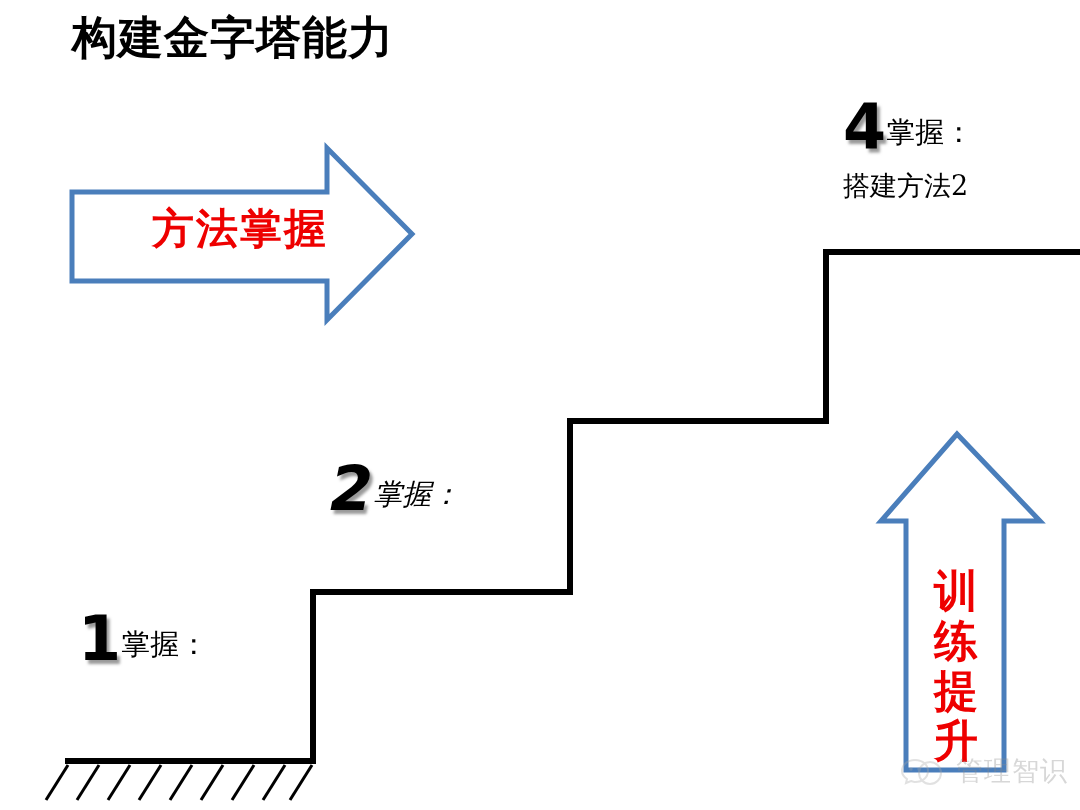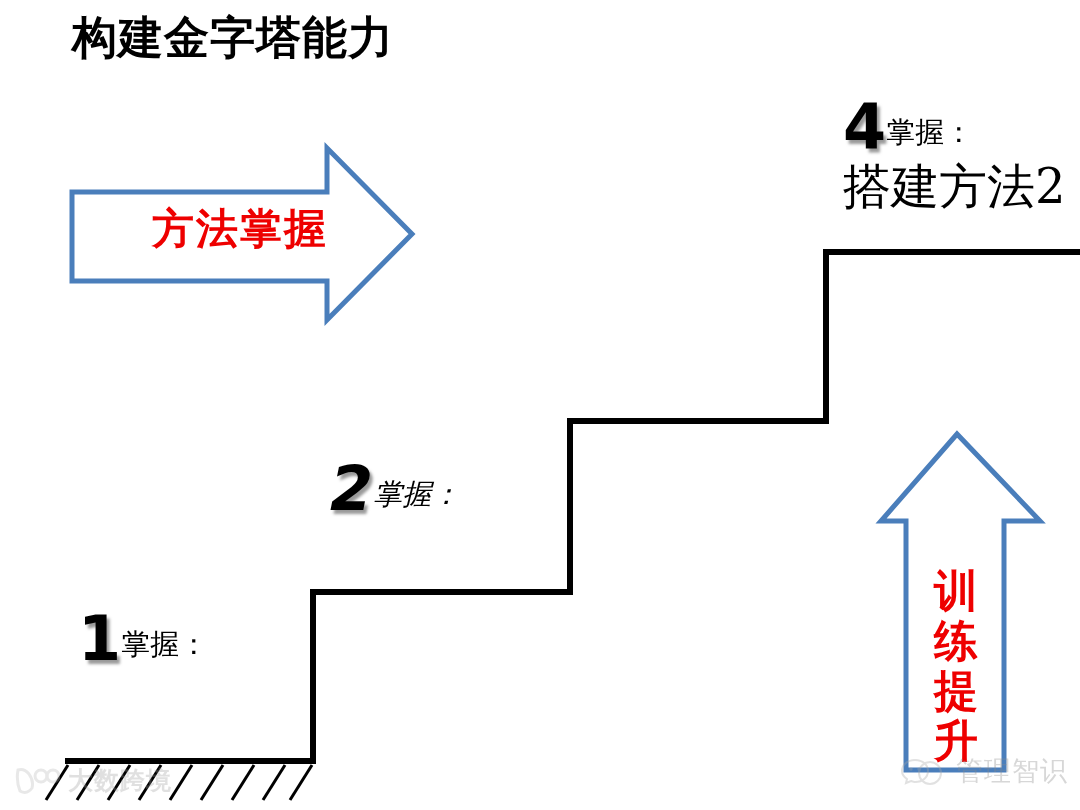--- a/index.html
+++ b/index.html
@@ -63,21 +63,21 @@
   }
   .step-head {
     font-family: "DejaVu Serif", "Liberation Serif", serif;
     font-size: 29px;
     line-height: 44px;
     letter-spacing: 0px;
   }
   .step-line2 {
     display: block;
     font-family: "DejaVu Serif", "Liberation Serif", serif;
-    font-size: 48px;
+    font-size: 27px;
     line-height: 52px;
     margin-top: 2px;
     font-weight: 500;
   }
 
   #step-1 { left: 78px;  top: 608px; }
   #step-2 { left: 330px; top: 458px; font-style: italic; }
   #step-3 { left: 580px; top: 268px; }
   #step-4 { left: 843px; top: 96px;  }
 
@@ -199,28 +199,20 @@
   </div>
 
 
   <div class="step-label" id="step-4">
     <span class="step-line1">
       <span class="step-num">4</span><span class="step-head">掌握：</span>
     </span>
     <span class="step-line2">搭建方法2</span>
   </div>
 
-  <div id="watermark-left">
-    <svg width="46" height="30" viewBox="0 0 46 30" xmlns="http://www.w3.org/2000/svg">
-      <path d="M4 4 Q2 15 6 25 Q13 29 18 22 Q20 15 15 8 Q10 2 4 4 Z" fill="none" stroke="#b4b4b4" stroke-width="3"></path>
-      <circle cx="27" cy="10" r="6" fill="none" stroke="#b4b4b4" stroke-width="3"></circle>
-      <circle cx="39" cy="10" r="6" fill="none" stroke="#b4b4b4" stroke-width="3"></circle>
-    </svg>
-    <span class="wm-text">大数跨境</span>
-  </div>
 
   <div id="watermark-right">
     <svg width="44" height="30" viewBox="0 0 44 30" xmlns="http://www.w3.org/2000/svg">
       <path d="M15 4 C7 4 2 9 2 15 C2 18 4 21 7 23 L6 27 L11 25 C12.5 25.5 14 26 15 26 C23 26 28 21 28 15 C28 9 23 4 15 4 Z" fill="none" stroke="#a8a8a8" stroke-width="2"></path>
       <circle cx="11" cy="13" r="1.7" fill="#a8a8a8"></circle>
       <circle cx="19" cy="13" r="1.7" fill="#a8a8a8"></circle>
       <circle cx="30" cy="17" r="11" fill="none" stroke="#a8a8a8" stroke-width="2"></circle>
     </svg>
     <span class="wm-text">管理智识</span>
   </div>

